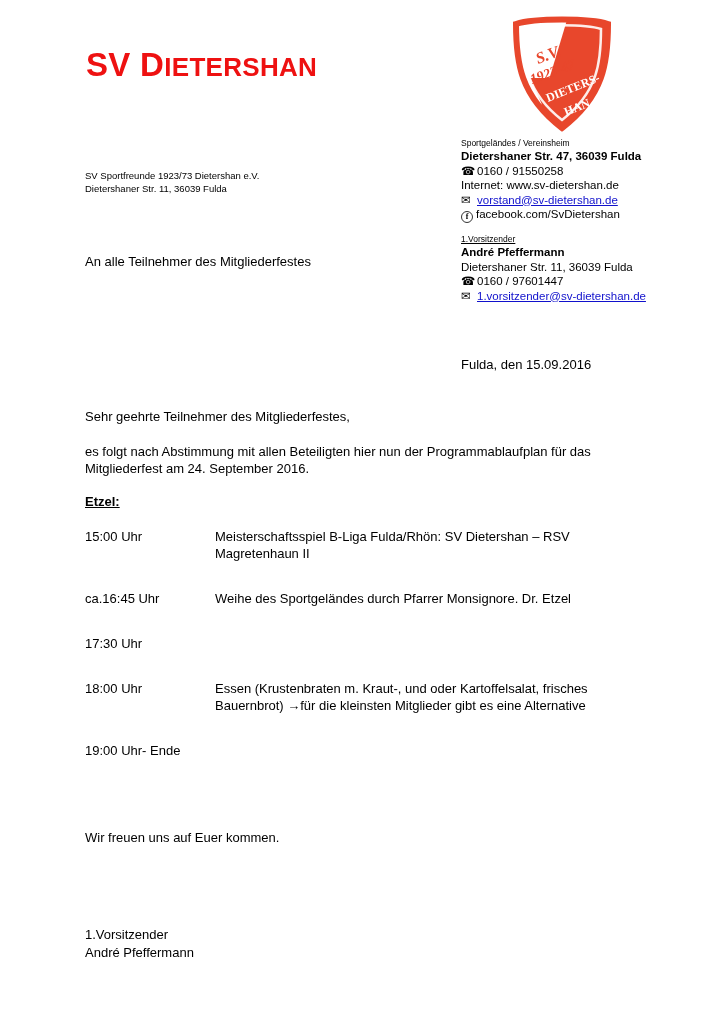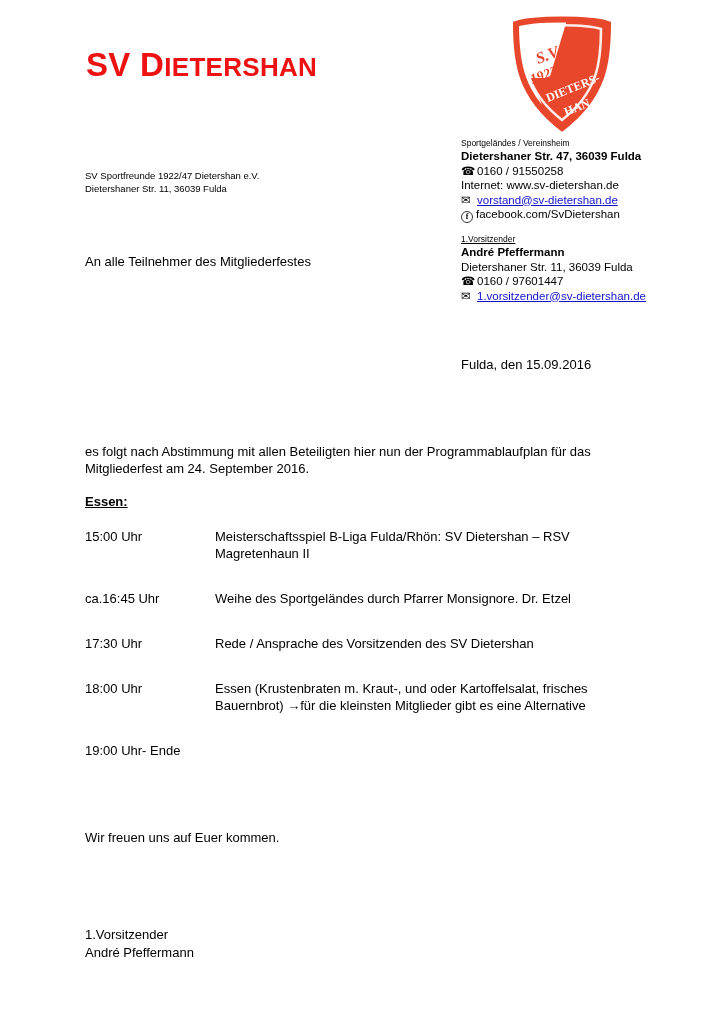--- a/index.html
+++ b/index.html
@@ -229,21 +229,21 @@
       <path d="M15 13 C 30 8, 78 8, 93 13 C 93 46, 90 76, 54 104 C 18 76, 15 46, 15 13 Z" fill="none" stroke="#ffffff" stroke-width="2.5" opacity="0.9"></path>
 
       <text x="30" y="48" transform="rotate(-20 30 48)" fill="#e8472c" font-family="Liberation Serif, serif" font-size="16" font-weight="bold" font-style="italic">S.V.</text>
       <text x="24" y="68" transform="rotate(-20 24 68)" fill="#e8472c" font-family="Liberation Serif, serif" font-size="14" font-weight="bold" font-style="italic">1923-47</text>
       <text x="40" y="86" transform="rotate(-22 40 86)" fill="#ffffff" font-family="Liberation Serif, serif" font-size="12" font-weight="bold">DIETERS-</text>
       <text x="58" y="100" transform="rotate(-22 58 100)" fill="#ffffff" font-family="Liberation Serif, serif" font-size="12" font-weight="bold">HAN</text>
     </svg>
   </div>
 
   <div class="sender">
-    <div>SV Sportfreunde 1922/47 Dietershan e.V.</div>
+    <div>SV Sportfreunde 1923/73 Dietershan e.V.</div>
     <div>Dietershaner Str. 11, 36039 Fulda</div>
   </div>
 
   <div class="recipient">An alle Teilnehmer des Mitgliederfestes</div>
 
   <div class="contact-venue">
     <div class="contact-kicker">Sportgeländes / Vereinsheim</div>
     <div class="contact-line bold">Dietershaner Str. 47, 36039  Fulda</div>
     <div class="contact-line"><span class="ico phone-icon">☎</span><span>0160 / 91550258</span></div>
     <div class="contact-line">Internet: www.sv-dietershan.de</div>
@@ -254,35 +254,35 @@
   <div class="contact-chair">
     <div class="contact-kicker u">1.Vorsitzender</div>
     <div class="contact-line bold">André Pfeffermann</div>
     <div class="contact-line">Dietershaner Str. 11, 36039 Fulda</div>
     <div class="contact-line"><span class="ico phone-icon">☎</span><span>0160 / 97601447</span></div>
     <div class="contact-line"><span class="ico mail-icon">✉</span><a href="#">1.vorsitzender@sv-dietershan.de</a></div>
   </div>
 
   <div class="date-line">Fulda, den 15.09.2016</div>
 
+  <div class="salutation">Sehr geehrte Teilnehmer des Mitgliederfestes,</div>
   <div class="intro">es folgt nach Abstimmung mit allen Beteiligten hier nun der Programmablaufplan für das Mitgliederfest am 24. September 2016.</div>
-  <div class="ablauf-heading">Essen:</div>
+  <div class="ablauf-heading">Etzel:</div>
 
   <div class="schedule">
     <div class="schedule-row">
       <div class="sched-time">15:00 Uhr</div>
       <div class="sched-desc">Meisterschaftsspiel B-Liga Fulda/Rhön: SV Dietershan – RSV Magretenhaun II</div>
     </div>
     <div class="schedule-row">
       <div class="sched-time">ca.16:45 Uhr</div>
       <div class="sched-desc">Weihe des Sportgeländes durch Pfarrer Monsignore. Dr. Etzel</div>
     </div>
     <div class="schedule-row">
       <div class="sched-time">17:30 Uhr</div>
-      <div class="sched-desc">Rede / Ansprache des Vorsitzenden des SV Dietershan</div>
     </div>
     <div class="schedule-row">
       <div class="sched-time">18:00 Uhr</div>
       <div class="sched-desc">Essen (Krustenbraten m. Kraut-, und oder Kartoffelsalat, frisches Bauernbrot) →für die kleinsten Mitglieder gibt es eine Alternative</div>
     </div>
     <div class="schedule-row">
       <div class="sched-time">19:00 Uhr- Ende</div>
     </div>
   </div>
 

